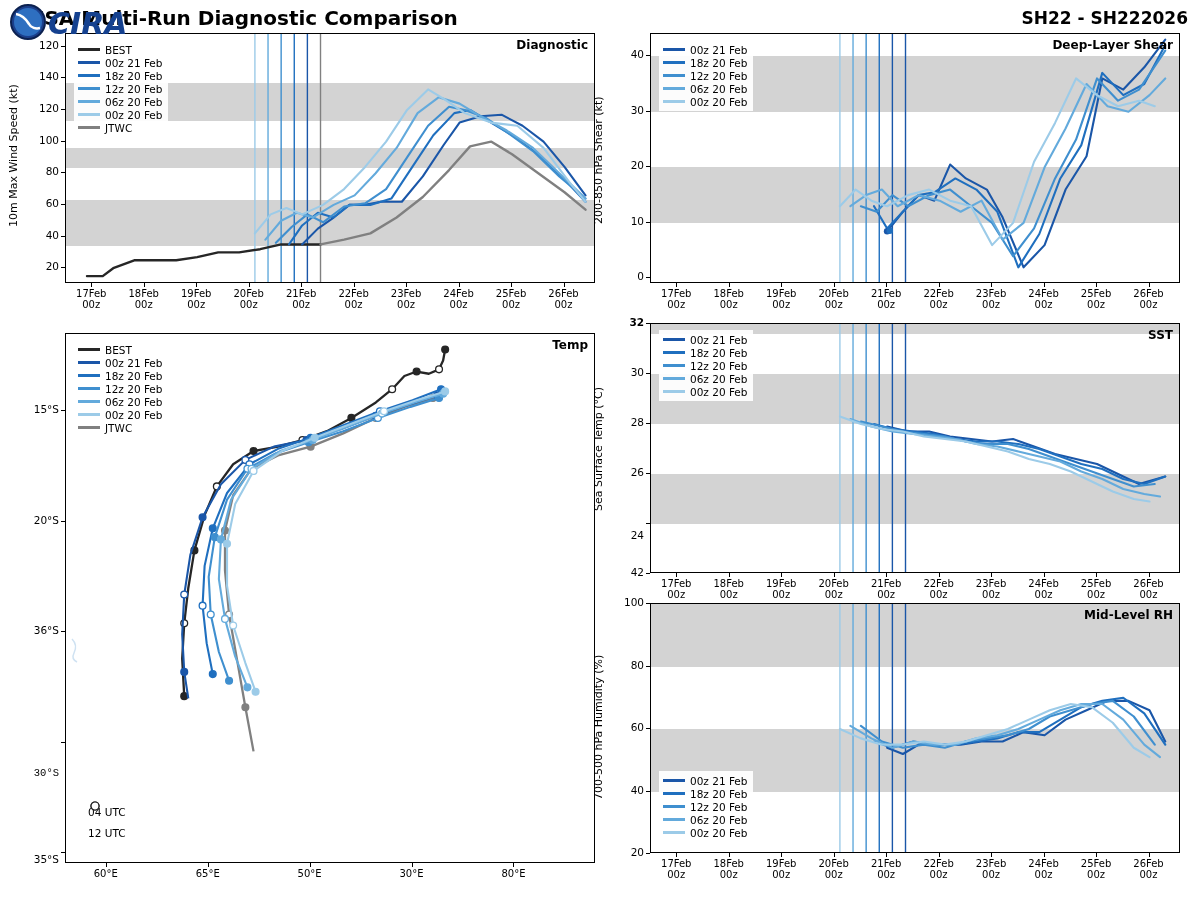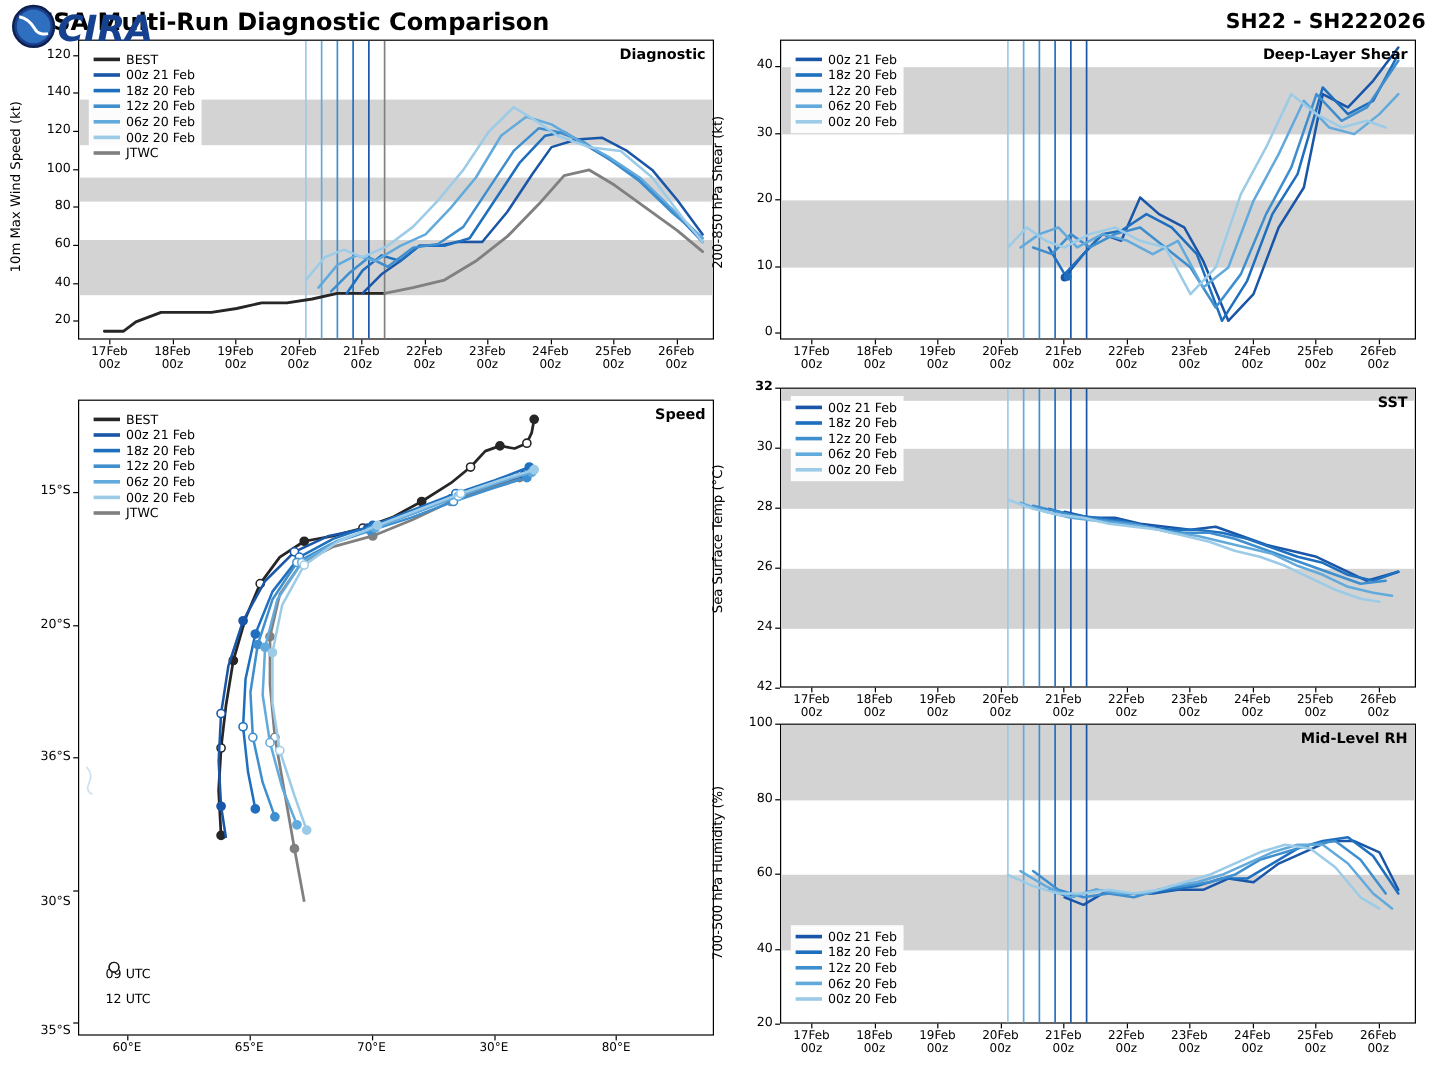--- a/index.html
+++ b/index.html
@@ -147,21 +147,21 @@
       <div class="tickmark" style="left: 511.04px; top: 283px; width: 1px; height: 4px;"></div>
       <div class="xtick" style="left: 535.515px; width: 56px; top: 288px;">
         <div>26Feb</div>
         <div>00z</div>
       </div>
       <div class="tickmark" style="left: 563.515px; top: 283px; width: 1px; height: 4px;"></div>
       <div class="ylabel" style="left: 7px; top: 227px;">10m Max Wind Speed (kt)</div>
     </div>
     <div class="panel" style="left: 0px; top: 0px; width: 1200px; height: 900px; pointer-events: none;">
       <div class="plotbox" style="left: 65px; top: 333px; width: 530px; height: 530px; pointer-events: auto;">
-        <div class="plotlabel">Speed</div>
+        <div class="plotlabel">Temp</div>
         <svg width="530" height="530">
           <polyline points="379.153846153846,15.458333333333371 377.11538461538464,26.499999999999943 373.0384615384615,35.33333333333337 362.8461538461538,39.75000000000006 350.61538461538464,37.54166666666663 338.38461538461524,41.958333333333314 326.1538461538462,55.208333333333314 309.8461538461539,68.45833333333337 285.38461538461536,83.91666666666669 260.9230769230769,97.16666666666663 236.46153846153837,106.00000000000006 212.00000000000014,112.625 187.5384615384616,117.04166666666669 167.15384615384622,130.29166666666663 150.84615384615395,152.375 138.61538461538456,181.08333333333331 128.42307692307688,216.41666666666669 122.30769230769232,253.95833333333331 118.23076923076918,289.2916666666667 116.19230769230775,324.625 118.23076923076918,362.16666666666663" fill="none" stroke="#262626" stroke-width="2.3" stroke-linejoin="round"></polyline>
           <circle cx="379.153846153846" cy="15.458333333333371" r="3.4" fill="#262626" stroke="#262626" stroke-width="1.3"></circle>
           <circle cx="373.0384615384615" cy="35.33333333333337" r="3.4" fill="#ffffff" stroke="#262626" stroke-width="1.3"></circle>
           <circle cx="350.61538461538464" cy="37.54166666666663" r="3.4" fill="#262626" stroke="#262626" stroke-width="1.3"></circle>
           <circle cx="326.1538461538462" cy="55.208333333333314" r="3.4" fill="#ffffff" stroke="#262626" stroke-width="1.3"></circle>
           <circle cx="285.38461538461536" cy="83.91666666666669" r="3.4" fill="#262626" stroke="#262626" stroke-width="1.3"></circle>
           <circle cx="236.46153846153837" cy="106.00000000000006" r="3.4" fill="#ffffff" stroke="#262626" stroke-width="1.3"></circle>
           <circle cx="187.5384615384616" cy="117.04166666666669" r="3.4" fill="#262626" stroke="#262626" stroke-width="1.3"></circle>
           <circle cx="150.84615384615395" cy="152.375" r="3.4" fill="#ffffff" stroke="#262626" stroke-width="1.3"></circle>
@@ -246,47 +246,47 @@
           <div class="row">
             <div class="swatch" style="background: rgb(128, 128, 128);"></div>
             <span class="txt">JTWC</span>
           </div>
         </div>
         <div class="legend" style="left: 18px; bottom: 20px;">
           <div class="row" style="height: 18px;">
             <svg width="22" height="12" style="margin-right: 6px;">
               <circle cx="11" cy="6" r="4" fill="#1a1a1a" stroke="#1a1a1a" stroke-width="1.2"></circle>
             </svg>
-            <span class="txt">09 UTC</span>
+            <span class="txt">04 UTC</span>
           </div>
           <div class="row" style="height: 18px; align-items: flex-end;">
             <svg width="22" height="12" style="margin-right: 6px;">
               <circle cx="11" cy="6" r="4" fill="#ffffff" stroke="#1a1a1a" stroke-width="1.2"></circle>
             </svg>
             <span class="txt">12 UTC</span>
           </div>
         </div>
       </div>
       <div class="xtick" style="left: 77.7692px; width: 56px; top: 868px;">60°E</div>
       <div class="tickmark" style="left: 105.769px; top: 863px; width: 1px; height: 4px;"></div>
       <div class="xtick" style="left: 179.692px; width: 56px; top: 868px;">65°E</div>
       <div class="tickmark" style="left: 207.692px; top: 863px; width: 1px; height: 4px;"></div>
-      <div class="xtick" style="left: 281.615px; width: 56px; top: 868px;">70°E</div>
+      <div class="xtick" style="left: 281.615px; width: 56px; top: 868px;">50°E</div>
       <div class="tickmark" style="left: 309.615px; top: 863px; width: 1px; height: 4px;"></div>
       <div class="xtick" style="left: 383.538px; width: 56px; top: 868px;">30°E</div>
       <div class="tickmark" style="left: 411.538px; top: 863px; width: 1px; height: 4px;"></div>
       <div class="xtick" style="left: 485.462px; width: 56px; top: 868px;">80°E</div>
       <div class="tickmark" style="left: 513.462px; top: 863px; width: 1px; height: 4px;"></div>
       <div class="ytick" style="left: 21px; width: 38px; top: 403.292px;">15°S</div>
       <div class="tickmark" style="left: 61px; top: 410.292px; width: 4px; height: 1px;"></div>
       <div class="ytick" style="left: 21px; width: 38px; top: 513.708px;">20°S</div>
       <div class="tickmark" style="left: 61px; top: 520.708px; width: 4px; height: 1px;"></div>
       <div class="ytick" style="left: 21px; width: 38px; top: 624.125px;">36°S</div>
       <div class="tickmark" style="left: 61px; top: 631.125px; width: 4px; height: 1px;"></div>
-      <div class="ytick" style="left: 21px; width: 38px; top: 745px;">30°S</div>
+      <div class="ytick" style="left: 21px; width: 38px; top: 767px; font-family: Liberation Mono, monospace;">30°S</div>
       <div class="tickmark" style="left: 61px; top: 741.542px; width: 4px; height: 1px;"></div>
       <div class="ytick" style="left: 21px; width: 38px; top: 853px;">35°S</div>
       <div class="tickmark" style="left: 61px; top: 851.958px; width: 4px; height: 1px;"></div>
     </div>
     <div class="panel" style="left: 0px; top: 0px; width: 1200px; height: 900px; pointer-events: none;">
       <div class="plotbox" style="left: 650px; top: 33px; width: 530px; height: 250px; pointer-events: auto;">
         <div class="plotlabel">Deep-Layer Shear</div>
         <div class="band" style="top: 133.333px; height: 55.5556px;"></div>
         <div class="band" style="top: 22.2222px; height: 55.5556px;"></div>
         <svg width="530" height="250">
@@ -426,21 +426,21 @@
             <span class="txt">06z 20 Feb</span>
           </div>
           <div class="row">
             <div class="swatch" style="background: rgb(156, 203, 232);"></div>
             <span class="txt">00z 20 Feb</span>
           </div>
         </div>
       </div>
       <div class="ytick" style="left: 610px; width: 34px; top: 566px;">42</div>
       <div class="tickmark" style="left: 646px; top: 573px; width: 4px; height: 1px;"></div>
-      <div class="ytick" style="left: 610px; width: 34px; top: 516px;">24</div>
+      <div class="ytick" style="left: 610px; width: 34px; top: 529px;">24</div>
       <div class="tickmark" style="left: 646px; top: 523px; width: 4px; height: 1px;"></div>
       <div class="ytick" style="left: 610px; width: 34px; top: 466px;">26</div>
       <div class="tickmark" style="left: 646px; top: 473px; width: 4px; height: 1px;"></div>
       <div class="ytick" style="left: 610px; width: 34px; top: 416px;">28</div>
       <div class="tickmark" style="left: 646px; top: 423px; width: 4px; height: 1px;"></div>
       <div class="ytick" style="left: 610px; width: 34px; top: 366px;">30</div>
       <div class="tickmark" style="left: 646px; top: 373px; width: 4px; height: 1px;"></div>
       <div class="ytick" style="left: 610px; width: 34px; top: 316px; font-weight: bold;">32</div>
       <div class="tickmark" style="left: 646px; top: 323px; width: 4px; height: 1px;"></div>
       <div class="xtick" style="left: 648.238px; width: 56px; top: 578px;">

